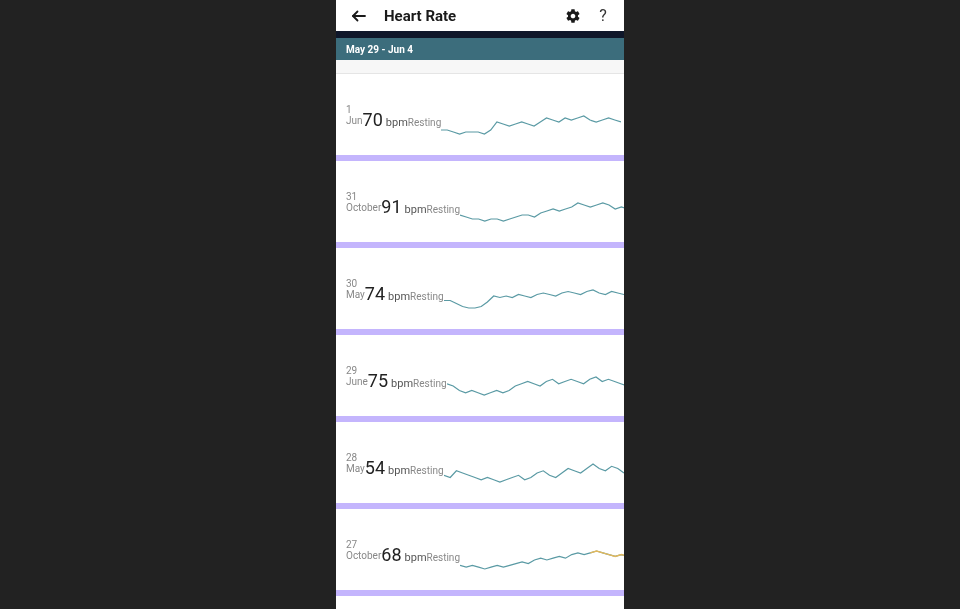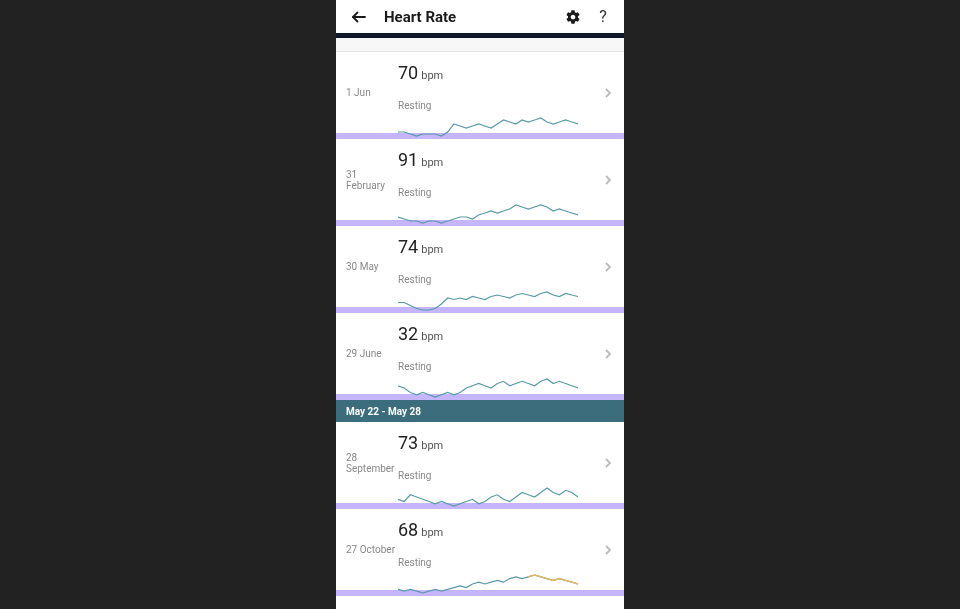--- a/index.html
+++ b/index.html
@@ -19,21 +19,21 @@
       display: flex;
       flex-direction: column;
       overflow: hidden;
     }
     .header {
       height: 38px;
       display: flex;
       align-items: center;
       padding: 0 10px 0 12px;
       background: #fff;
-      border-bottom: 5px solid #0f172a;
+      border-bottom: 7px solid #0f172a;
     }
     .back-icon { width: 22px; height: 22px; display:flex; align-items:center; justify-content:center; cursor:pointer;}
     .page-title { font-weight: 700; font-size: 15px; color: #1a1a1a; margin-left: 14px; flex:1; }
     .gear-icon, .help-icon { width: 22px; height: 22px; display:flex; align-items:center; justify-content:center; cursor:pointer; margin-left:8px; color:#1a1a1a;}
     .help-icon { font-size: 16px; font-weight:400; color:#333;}
     .scroll { flex:1; overflow-y:auto; }
     .section-header {
       background: #3c6d7c;
       color: #fff;
       font-size: 10px;
@@ -48,25 +48,25 @@
       cursor: pointer;
       padding: 0 6px 0 0;
     }
     .row:first-of-type { border-top: none; }
     .date-cell {
       width: 62px;
       font-size: 10px;
       color: #888;
       padding-left: 10px;
     }
-    .content-cell { flex:1; padding-top:16px; display:flex; flex-direction:column;}
+    .content-cell { flex:1; padding-top:16px; display:flex; flex-direction:row;text-align:center;}
     .value-line { display:flex; align-items:baseline; gap:3px;}
     .value { font-size:18px; color:#222; font-weight:400;}
     .unit { font-size:11px; color:#555;}
-    .sub { font-size:10px; color:#888; margin-top:17px;}
+    .sub { font-size:10px; color:#888; margin-top:8px;}
     .spark { width:180px; height:26px; margin-top:2px;}
     .chevron { color:#bbb; padding:0 6px;}
     .chevron svg{display:block;}
     .gap-row { height: 14px; background:#f7f7f7; border-bottom:1px solid #e5e5e5;}
   </style>
 </head>
 <body>
 
 <div class="phone">
   <div class="header">
@@ -79,41 +79,42 @@
     <div class="page-title">Heart Rate</div>
     <div class="gear-icon">
       <svg width="16" height="16" viewBox="0 0 24 24" fill="#1a1a1a">
           <path d="M19.4 13c.04-.33.07-.66.07-1s-.03-.67-.07-1l2.11-1.65c.19-.15.24-.42.12-.64l-2-3.46c-.12-.22-.38-.3-.61-.22l-2.49 1c-.52-.4-1.08-.73-1.69-.98l-.38-2.65C14.42 2.18 14.22 2 13.98 2h-4c-.24 0-.44.18-.47.4l-.38 2.65c-.61.25-1.17.59-1.69.98l-2.49-1c-.23-.09-.49 0-.61.22l-2 3.46c-.13.22-.07.49.12.64L4.57 11c-.04.33-.07.66-.07 1s.03.67.07 1l-2.11 1.65c-.19.15-.24.42-.12.64l2 3.46c.12.22.38.3.61.22l2.49-1c.52.4 1.08.73 1.69.98l.38 2.65c.03.22.23.4.47.4h4c.24 0 .44-.18.47-.4l.38-2.65c.61-.25 1.17-.59 1.69-.98l2.49 1c.23.09.49 0 .61-.22l2-3.46c.12-.22.07-.49-.12-.64L19.4 13zM12 15.5c-1.93 0-3.5-1.57-3.5-3.5s1.57-3.5 3.5-3.5 3.5 1.57 3.5 3.5-1.57 3.5-3.5 3.5z"></path>
         </svg>
     </div>
     <div class="help-icon">?</div>
   </div>
 
   <div class="scroll" id="scroll-content">
+      <div class="section-header">May 29 - Jun 4</div>
       <div class="gap-row"></div>
       <div class="row">
       <div class="date-cell">1 Jun</div>
       <div class="content-cell">
         <div class="value-line">
           <span class="value">70</span>
           <span class="unit">bpm</span>
         </div>
         <div class="sub">Resting</div>
         <svg class="spark" viewBox="0 0 180 26">
             <path d="M0.0 19.0 L6.2 19.0 L12.4 21.0 L18.6 23.0 L24.8 21.0 L31.0 21.0 L37.2 21.0 L43.4 23.0 L49.7 19.0 L55.9 11.0 L62.1 13.0 L68.3 15.0 L74.5 13.0 L80.7 11.0 L86.9 13.0 L93.1 15.0 L99.3 11.0 L105.5 7.0 L111.7 9.0 L117.9 11.0 L124.1 7.0 L130.3 9.0 L136.6 7.0 L142.8 5.0 L149.0 9.0 L155.2 11.0 L161.4 9.0 L167.6 7.0 L173.8 9.0 L180.0 11.0 " fill="none" stroke="#5a9aa4" stroke-width="1.2"></path>
           </svg>
       </div>
       <div class="chevron">
           <svg width="8" height="12" viewBox="0 0 8 12" fill="none" stroke="#bbb" stroke-width="1.8">
             <polyline points="2 2 6 6 2 10"></polyline>
           </svg>
         </div>
     </div>
       <div class="row">
-      <div class="date-cell">31 February</div>
+      <div class="date-cell">31 October</div>
       <div class="content-cell">
         <div class="value-line">
           <span class="value">91</span>
           <span class="unit">bpm</span>
         </div>
         <div class="sub">Resting</div>
         <svg class="spark" viewBox="0 0 180 26">
             <path d="M0.0 17.0 L6.2 19.0 L12.4 21.0 L18.6 21.0 L24.8 23.0 L31.0 21.0 L37.2 21.0 L43.4 23.0 L49.7 21.0 L55.9 19.0 L62.1 17.0 L68.3 17.0 L74.5 19.0 L80.7 15.0 L86.9 13.0 L93.1 11.0 L99.3 13.0 L105.5 11.0 L111.7 9.0 L117.9 5.0 L124.1 7.0 L130.3 9.0 L136.6 7.0 L142.8 5.0 L149.0 7.0 L155.2 11.0 L161.4 9.0 L167.6 11.0 L173.8 13.0 L180.0 15.0 " fill="none" stroke="#5a9aa4" stroke-width="1.2"></path>
           </svg>
       </div>
@@ -138,40 +139,39 @@
       <div class="chevron">
           <svg width="8" height="12" viewBox="0 0 8 12" fill="none" stroke="#bbb" stroke-width="1.8">
             <polyline points="2 2 6 6 2 10"></polyline>
           </svg>
         </div>
     </div>
       <div class="row">
       <div class="date-cell">29 June</div>
       <div class="content-cell">
         <div class="value-line">
-          <span class="value">32</span>
+          <span class="value">75</span>
           <span class="unit">bpm</span>
         </div>
         <div class="sub">Resting</div>
         <svg class="spark" viewBox="0 0 180 26">
             <path d="M0.0 11.8 L6.2 14.0 L12.4 18.5 L18.6 20.8 L24.8 18.5 L31.0 20.8 L37.2 23.0 L43.4 20.8 L49.7 18.5 L55.9 20.8 L62.1 18.5 L68.3 14.0 L74.5 11.8 L80.7 9.5 L86.9 11.8 L93.1 14.0 L99.3 9.5 L105.5 7.3 L111.7 11.8 L117.9 9.5 L124.1 7.3 L130.3 9.5 L136.6 11.8 L142.8 7.3 L149.0 5.0 L155.2 9.5 L161.4 7.3 L167.6 9.5 L173.8 11.8 L180.0 14.0 " fill="none" stroke="#5a9aa4" stroke-width="1.2"></path>
           </svg>
       </div>
       <div class="chevron">
           <svg width="8" height="12" viewBox="0 0 8 12" fill="none" stroke="#bbb" stroke-width="1.8">
             <polyline points="2 2 6 6 2 10"></polyline>
           </svg>
         </div>
     </div>
-      <div class="section-header">May 22 - May 28</div>
-      <div class="row">
-      <div class="date-cell">28 September</div>
-      <div class="content-cell">
-        <div class="value-line">
-          <span class="value">73</span>
+      <div class="row">
+      <div class="date-cell">28 May</div>
+      <div class="content-cell">
+        <div class="value-line">
+          <span class="value">54</span>
           <span class="unit">bpm</span>
         </div>
         <div class="sub">Resting</div>
         <svg class="spark" viewBox="0 0 180 26">
             <path d="M0.0 16.3 L6.2 18.5 L12.4 11.8 L18.6 14.0 L24.8 16.3 L31.0 18.5 L37.2 20.8 L43.4 18.5 L49.7 20.8 L55.9 23.0 L62.1 20.8 L68.3 18.5 L74.5 16.3 L80.7 20.8 L86.9 18.5 L93.1 14.0 L99.3 11.8 L105.5 16.3 L111.7 18.5 L117.9 14.0 L124.1 9.5 L130.3 11.8 L136.6 14.0 L142.8 9.5 L149.0 5.0 L155.2 9.5 L161.4 11.8 L167.6 7.3 L173.8 9.5 L180.0 14.0 " fill="none" stroke="#5a9aa4" stroke-width="1.2"></path>
           </svg>
       </div>
       <div class="chevron">
           <svg width="8" height="12" viewBox="0 0 8 12" fill="none" stroke="#bbb" stroke-width="1.8">
             <polyline points="2 2 6 6 2 10"></polyline>

